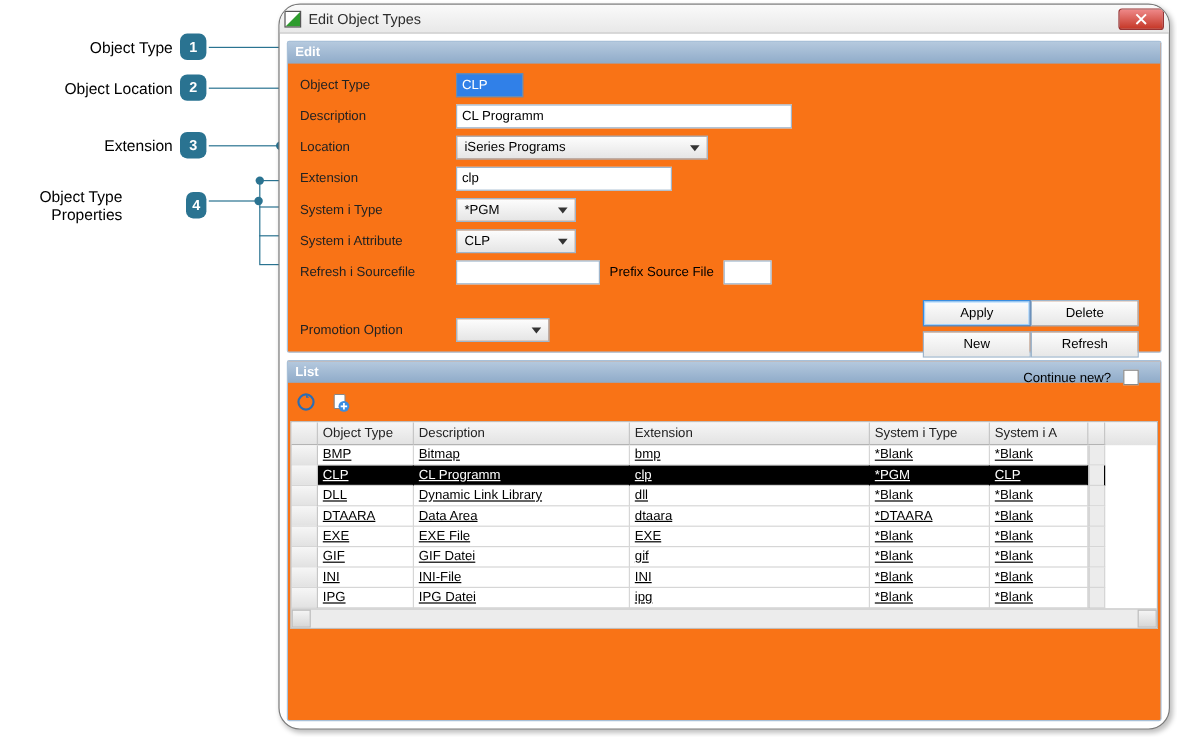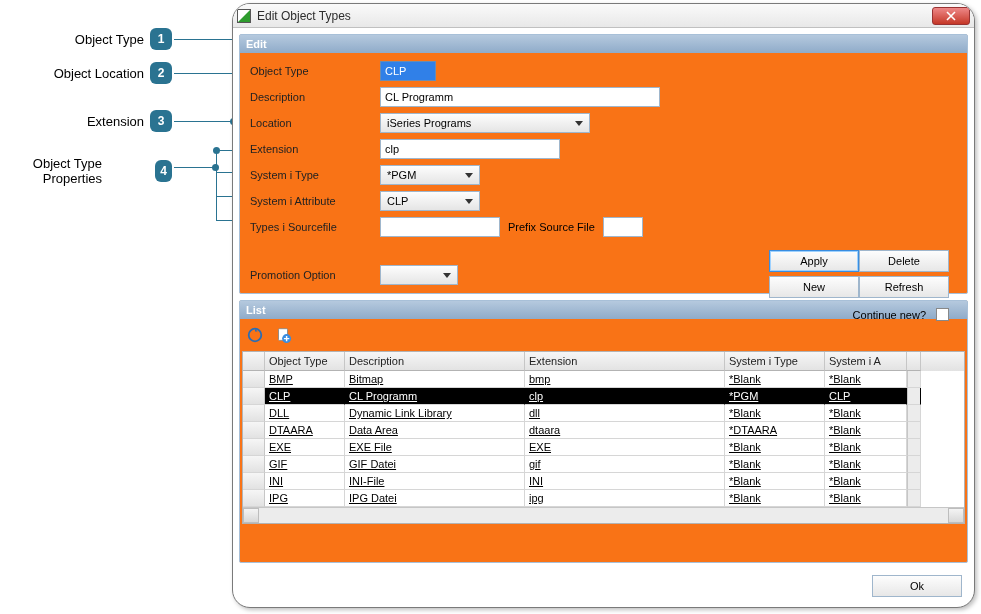--- a/index.html
+++ b/index.html
@@ -133,21 +133,21 @@
           <div class="form-label">System i Type</div>
           <div><div class="combo" style="width:100px;">
                 <span>*PGM</span>
               </div></div>
 
           <div class="form-label">System i Attribute</div>
           <div><div class="combo" style="width:100px;">
                 <span>CLP</span>
               </div></div>
 
-          <div class="form-label">Types i Sourcefile</div>
+          <div class="form-label">Refresh i Sourcefile</div>
           <div class="row-flex">
             <input class="text-input" style="width: 120px;" value="">
             <span>Prefix Source File</span>
             <input class="text-input" style="width: 40px;" value="">
           </div>
 
           <div style="height:16px;"></div>
             <div></div>
 
           <div class="form-label">Promotion Option</div>
@@ -276,16 +276,13 @@
               <div class="gc">*Blank</div>
               <div class="gc">*Blank</div>
               <div class="gc"></div>
             </div>
           </div>
         <div class="grid-scroll-h"></div>
       </div>
     </div>
   </div>
 
-  <div class="footer">
-    <button class="btn" style="width:90px;">Ok</button>
-  </div>
 </div>
 
 </body></html>

